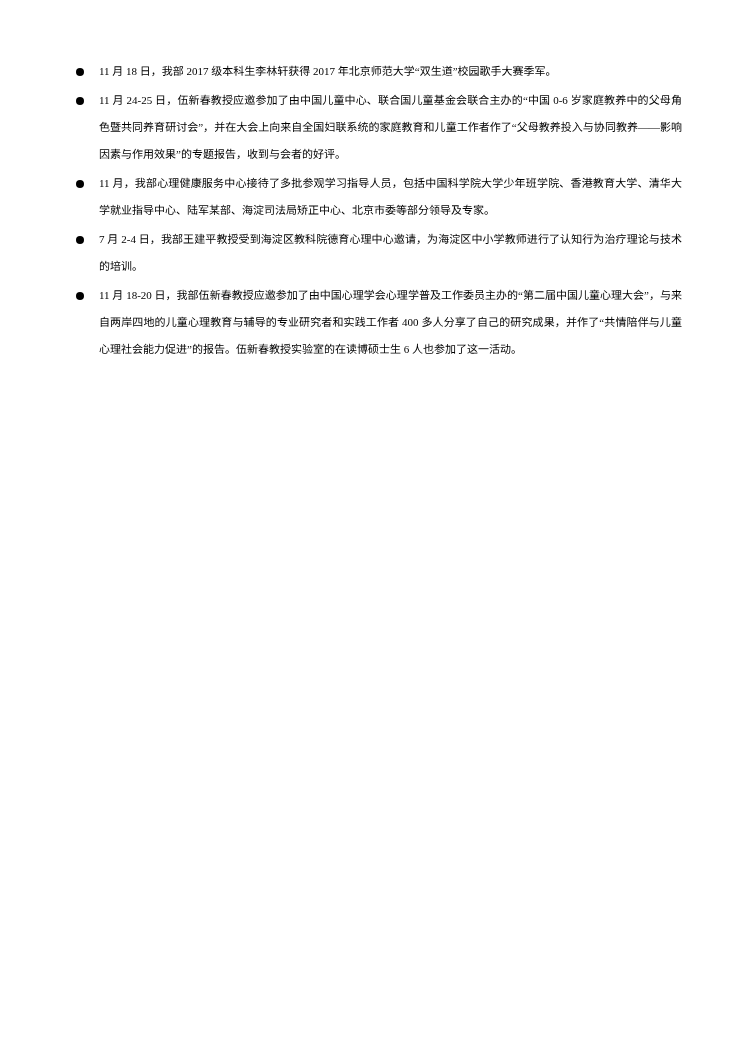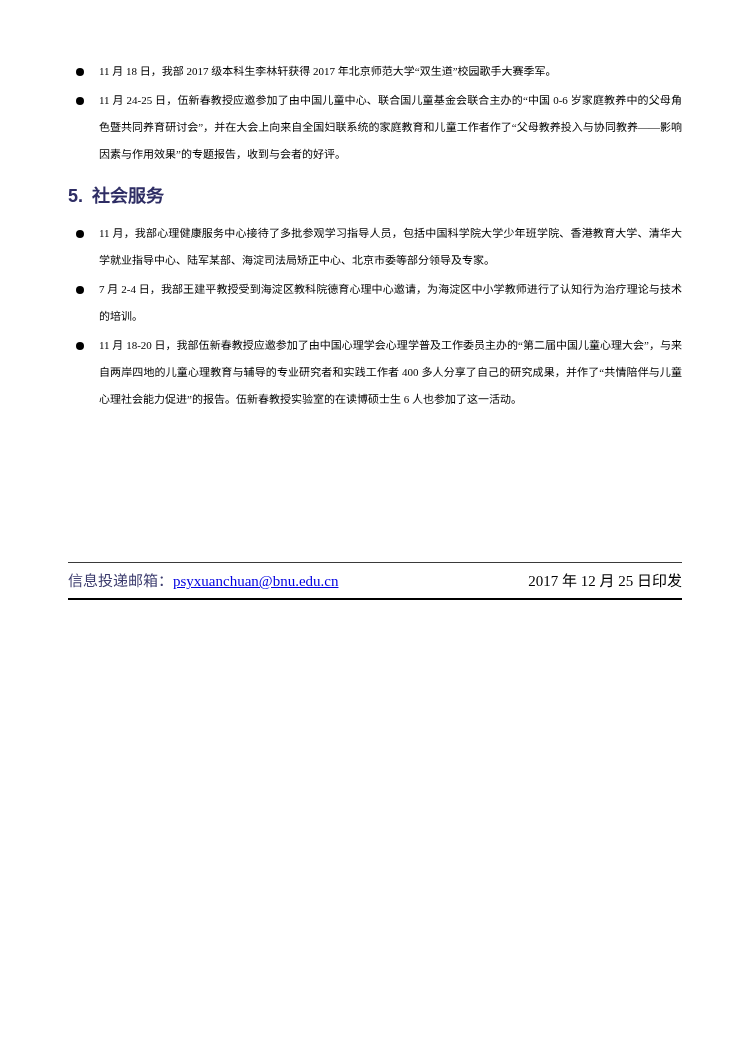--- a/index.html
+++ b/index.html
@@ -102,44 +102,31 @@
       <li>
         <span class="bullet"></span>
         <span>11 月 18 日，我部 2017 级本科生李林轩获得 2017 年北京师范大学“双生道”校园歌手大赛季军。</span>
       </li>
       <li>
         <span class="bullet"></span>
         <span>11 月 24-25 日，伍新春教授应邀参加了由中国儿童中心、联合国儿童基金会联合主办的“中国 0-6 岁家庭教养中的父母角色暨共同养育研讨会”，并在大会上向来自全国妇联系统的家庭教育和儿童工作者作了“父母教养投入与协同教养——影响因素与作用效果”的专题报告，收到与会者的好评。</span>
       </li>
     </ul>
 
-    <h2 class="section-heading">
-      <span class="sec-num">5.</span><span>社会服务</span>
-    </h2>
 
     <ul class="event-list">
       <li>
         <span class="bullet"></span>
         <span>11 月，我部心理健康服务中心接待了多批参观学习指导人员，包括中国科学院大学少年班学院、香港教育大学、清华大学就业指导中心、陆军某部、海淀司法局矫正中心、北京市委等部分领导及专家。</span>
       </li>
       <li>
         <span class="bullet"></span>
         <span>7 月 2-4 日，我部王建平教授受到海淀区教科院德育心理中心邀请，为海淀区中小学教师进行了认知行为治疗理论与技术的培训。</span>
       </li>
       <li>
         <span class="bullet"></span>
         <span>11 月 18-20 日，我部伍新春教授应邀参加了由中国心理学会心理学普及工作委员主办的“第二届中国儿童心理大会”，与来自两岸四地的儿童心理教育与辅导的专业研究者和实践工作者 400 多人分享了自己的研究成果，并作了“共情陪伴与儿童心理社会能力促进”的报告。伍新春教授实验室的在读博硕士生 6 人也参加了这一活动。</span>
       </li>
     </ul>
 
   </div>
 
-  <div class="footer">
-    <hr class="footer-rule-thin">
-    <div class="footer-row">
-      <span class="footer-left">
-        <span>信息投递邮箱：</span><a href="#">psyxuanchuan@bnu.edu.cn</a>
-      </span>
-      <span class="footer-date">2017 年 12 月 25 日印发</span>
-    </div>
-    <hr class="footer-rule-thick">
-  </div>
 </div>
 
 </body></html>

